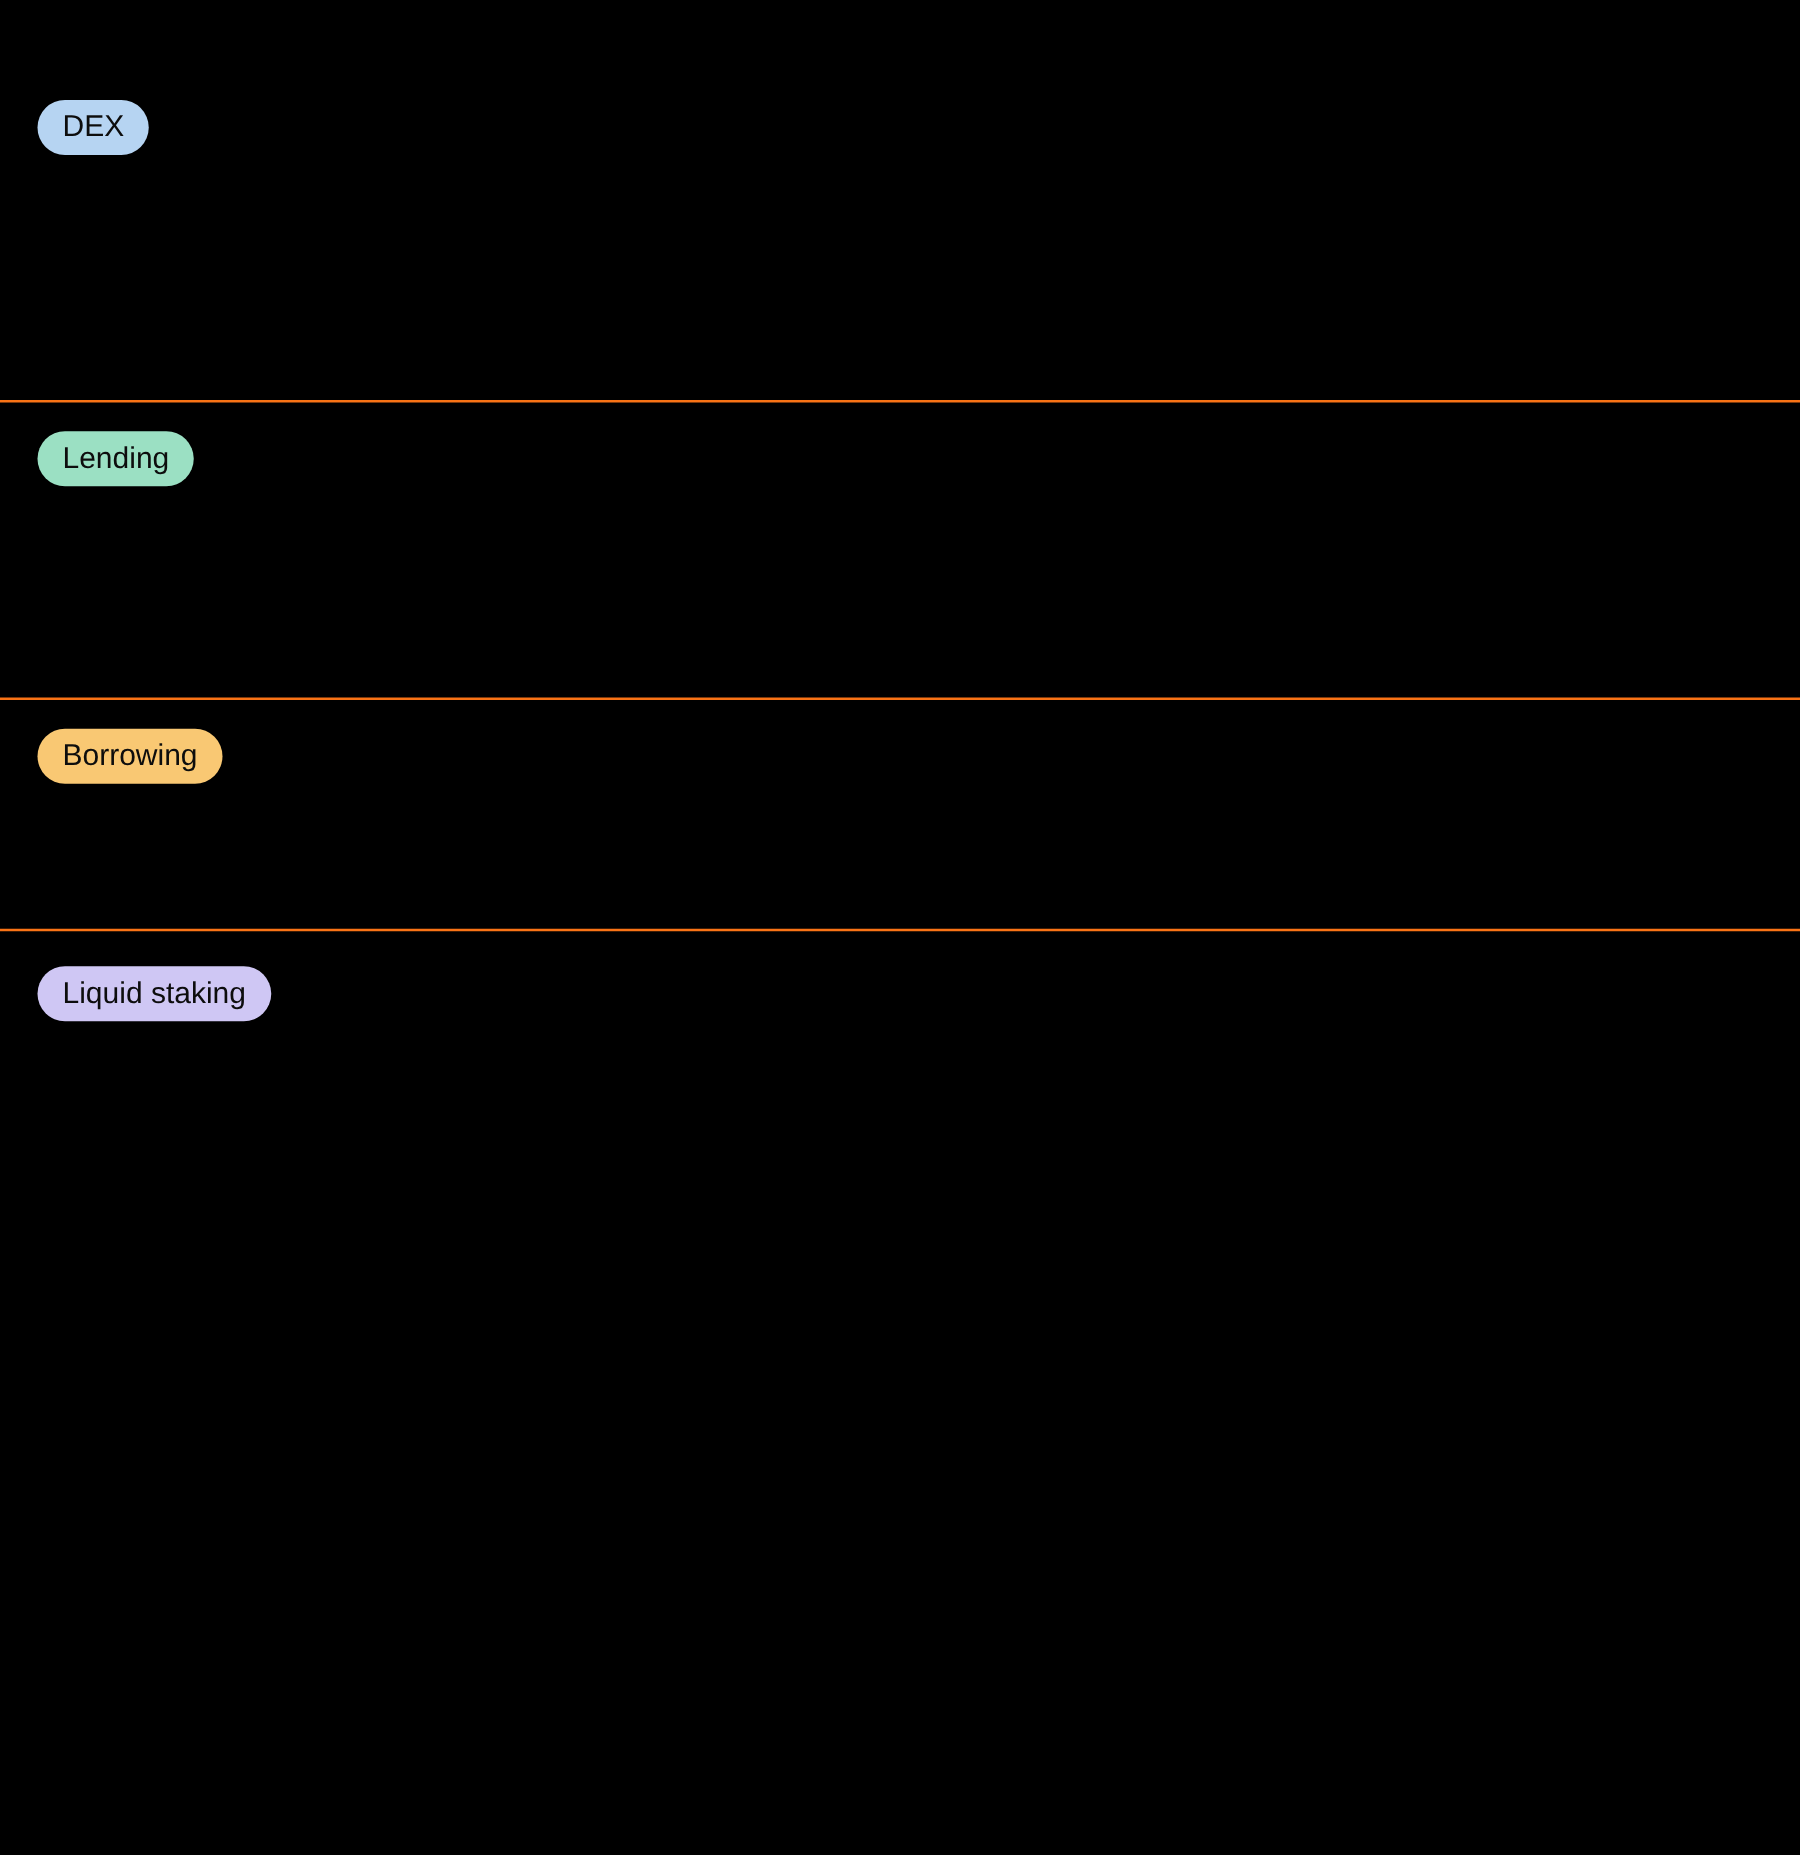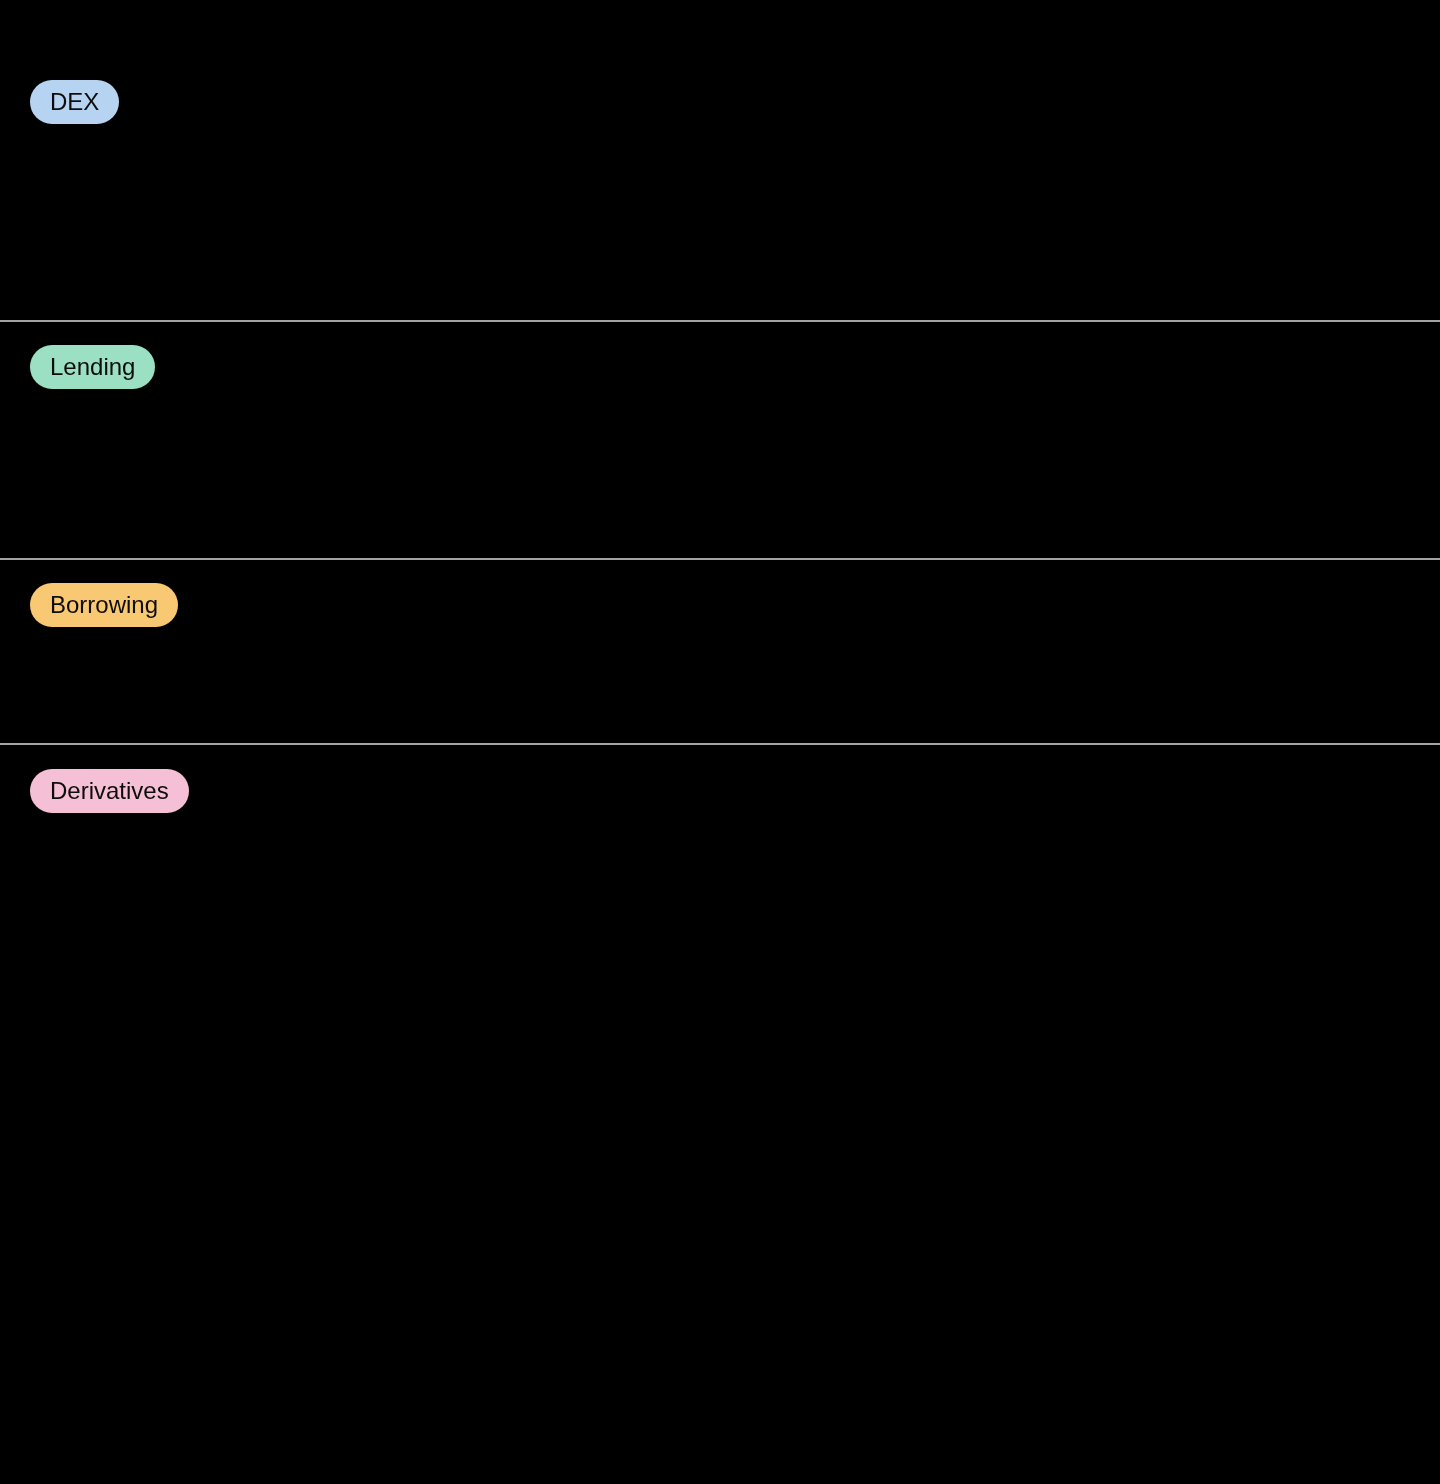--- a/index.html
+++ b/index.html
@@ -14,21 +14,21 @@
     overflow: hidden;
   }
   .table {
     width: 1440px;
     height: 1484px;
   }
   .row {
     box-sizing: content-box;
   }
   .row + .row {
-    border-top: 2px solid #a3a3a3;
+    border-top: 2px solid #f97316;
   }
   .row-1 { height: 320px; }
   .row-2 { height: 236px; }
   .row-3 { height: 183px; }
   .row-4 { height: 239px; }
   .row-5 { height: 236px; }
   .row-6 { height: 259px; }
 
   .pill {
     display: inline-block;
@@ -60,19 +60,19 @@
   </div>
 
   <div class="row row-2">
     <span class="pill" style="background-color: rgb(155, 224, 195);">Lending</span>
   </div>
 
   <div class="row row-3">
     <span class="pill" style="background-color: rgb(249, 200, 115);">Borrowing</span>
   </div>
 
+  <div class="row row-4">
+    <span class="pill" style="background-color: rgb(207, 199, 244);">Liquid staking</span>
+  </div>
 
 
-  <div class="row row-6">
-    <span class="pill" style="background-color: rgb(245, 192, 213);">Derivatives</span>
-  </div>
 
 </div>
 
 </body></html>

